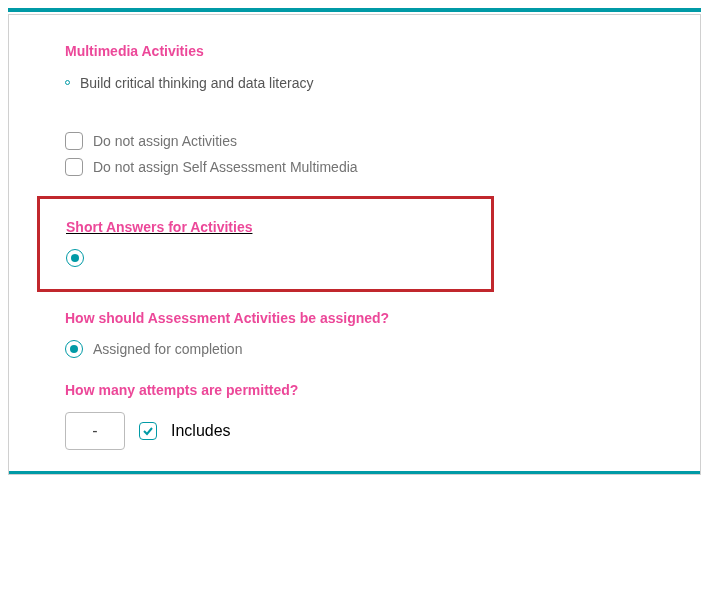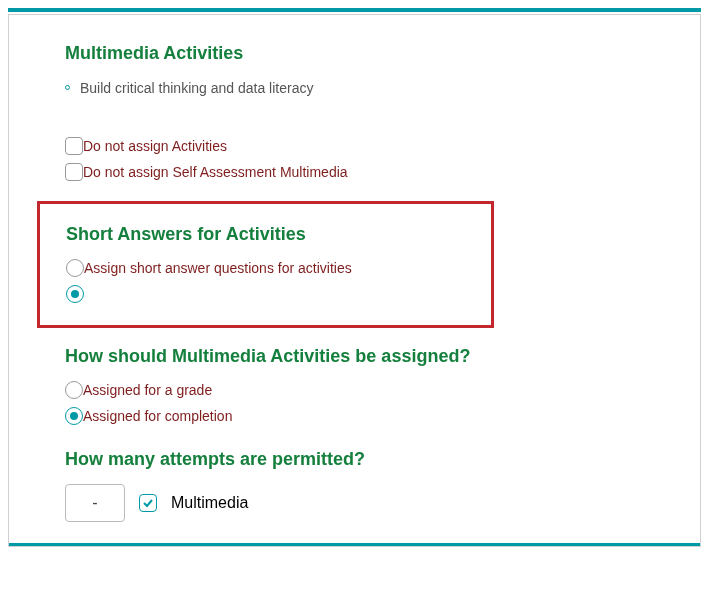--- a/index.html
+++ b/index.html
@@ -20,23 +20,23 @@
       padding: 28px 56px 24px 56px;
       position: relative;
     }
     .bottombar {
       height: 3px;
       background: #009aa6;
       position: absolute;
       left: 0; right: 0; bottom: 0;
     }
     h3.section-title {
-      font-size: 18px;
+      font-size: 14px;
       font-weight: bold;
-      color: #15803d;
+      color: #ec4899;
       margin-bottom: 14px;
     }
     .bullets {
       display: flex;
       gap: 30px;
       margin-bottom: 30px;
     }
     .bullets-col { flex: 1; text-align: center; }
     .bullet-item {
       display: flex;
@@ -50,23 +50,23 @@
     .bullet-marker {
       width: 5px; height: 5px;
       border: 1px solid #009aa6;
       border-radius: 50%;
       margin-top: 7px;
       flex-shrink: 0;
     }
     .checkbox-row, .radio-row {
       display: flex;
       align-items: center;
-      gap: 0;
+      gap: 10px;
       margin-bottom: 8px;
-      color: #7f1d1d;
+      color: #737373;
       font-size: 14px;
     }
     .checkbox {
       width: 18px; height: 18px;
       border: 1.5px solid #999;
       border-radius: 4px;
       background: #fff;
       cursor: pointer;
       display: flex;
       align-items: center;
@@ -99,20 +99,21 @@
       display: none;
     }
     .radio.selected .dot { display: block; }
     .highlight-box {
       border: 3px solid #c1272d;
       margin-left: -28px;
       margin-right: 150px;
       padding: 20px 26px 14px 26px;
       margin-top: 20px;
       margin-bottom: 18px;
+      text-decoration: underline;
     }
     .section-gap { margin-top: 24px; }
     .attempts-row {
       display: flex;
       align-items: center;
       gap: 14px;
       margin-top: 8px;
     }
     .attempts-input {
       width: 60px;
@@ -150,47 +151,39 @@
   <div class="checkbox-row">
     <div class="checkbox">
       
     </div>
     <span>Do not assign Self Assessment Multimedia</span>
   </div>
 
   <div class="highlight-box">
     <h3 class="section-title">Short Answers for Activities</h3>
     <div class="radio-row">
-      <div class="radio"></div>
-      <span>Assign short answer questions for activities</span>
-    </div>
-    <div class="radio-row">
       <div class="radio selected">
           <div class="dot"></div>
         </div>
     </div>
   </div>
 
-  <h3 class="section-title">How should Multimedia Activities be assigned?</h3>
-  <div class="radio-row">
-    <div class="radio"></div>
-    <span>Assigned for a grade</span>
-  </div>
+  <h3 class="section-title">How should Assessment Activities be assigned?</h3>
   <div class="radio-row">
     <div class="radio selected">
         <div class="dot"></div>
       </div>
     <span>Assigned for completion</span>
   </div>
 
   <h3 class="section-title section-gap">How many attempts are permitted?</h3>
   <div class="attempts-row">
     <input class="attempts-input" type="text" value="-" style="">
     <div class="checkbox checked">
       <svg viewBox="0 0 12 12">
           <path d="M2 6l3 3 5-6" stroke="#009aa6" stroke-width="2" fill="none"></path>
         </svg>
     </div>
-    <span>Multimedia</span>
+    <span>Includes</span>
   </div>
 
   <div class="bottombar"></div>
 </div>
 
 </body></html>

